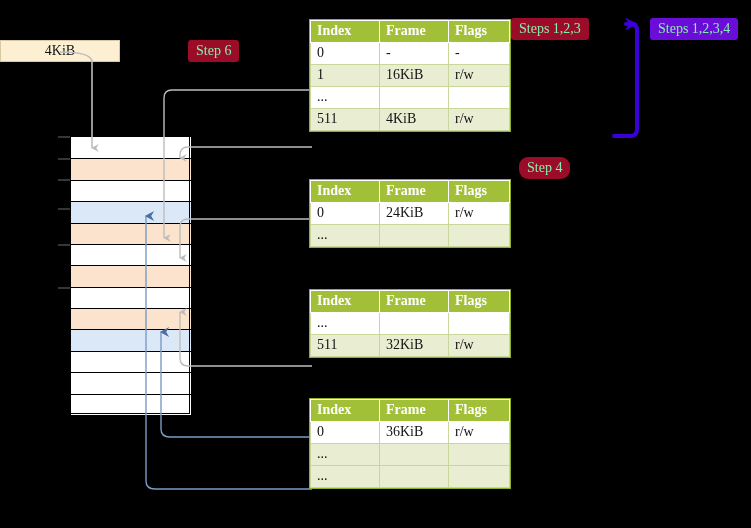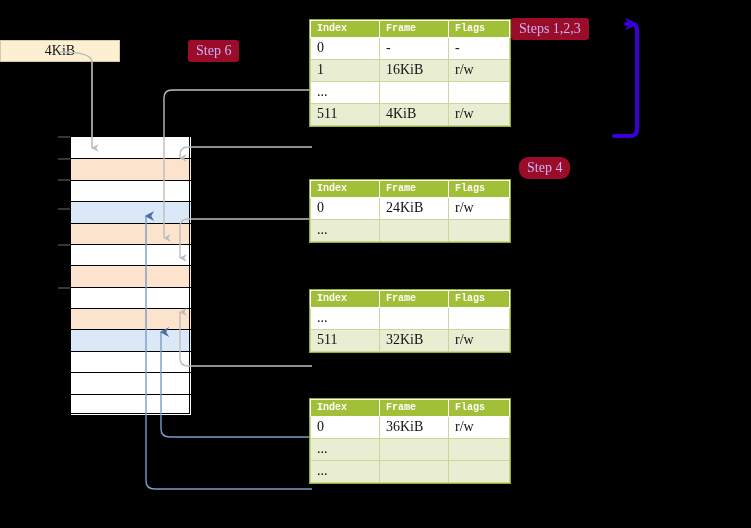--- a/index.html
+++ b/index.html
@@ -18,21 +18,21 @@
     display:flex;align-items:center;justify-content:center;
     font-size:14px;color:#111;
   }
 
   
   .badge{
     position:absolute;
     padding:1px 7px 2px 7px;
     font-size:14px;line-height:17px;
     white-space:nowrap;
-    color:#c4b5fd;
+    color:#86efac;
     border-radius:2px;
   }
   .badge-red{background:#9b0c28;box-shadow:0 0 0 1px #9b0c28;}
   .badge-purple{background:#6a0dd8;box-shadow:0 0 0 1px #6a0dd8;}
   #badge-step0{left:189px;top:41px;}
   #badge-steps123{left:512px;top:19px;}
   #badge-steps1234{left:651px;top:19px;}
   #badge-step4{left:520px;top:158px;border-radius:8px;}
 
   
@@ -61,22 +61,21 @@
     font-size:14px;
     background:#ffffff;
     box-shadow:0 0 0 1px #8fae2a;
   }
   .ptable th{
     background:#a2c037;color:#ffffff;
     font-weight:bold;
     text-align:left;
     padding:2px 6px 3px 6px;
     border:1px solid #ffffff;
-    font-size:10px;
-    font-family:Liberation Mono, monospace;
+    font-size:14px;
   }
   .ptable td{
     padding:2px 6px 3px 6px;
     border:1px solid #c8d79a;
     color:#111;
     height:16px;
     vertical-align:top;
   }
   .ptable tr.alt td{background:#e9eed3;}
   .ptable td.hl{background:#fbf79a;}
@@ -95,20 +94,21 @@
 <body>
 
 <div class="stage">
 
   <div id="kib-bar">
     <span>4KiB</span>
   </div>
 
   <div class="badge badge-red" id="badge-step0">Step 6</div>
   <div class="badge badge-red" id="badge-steps123">Steps 1,2,3</div>
+  <div class="badge badge-purple" id="badge-steps1234">Steps 1,2,3,4</div>
   <div class="badge badge-red" id="badge-step4">Step 4</div>
 
   <div id="memcol">
       <div class="mrow " style="top: 0px; height: 21.3846px;"></div>
       <div class="mrow peach" style="top: 21.3846px; height: 21.3846px;"></div>
       <div class="mrow " style="top: 42.7692px; height: 21.3846px;"></div>
       <div class="mrow blue" style="top: 64.1538px; height: 21.3846px;"></div>
       <div class="mrow peach" style="top: 85.5385px; height: 21.3846px;"></div>
       <div class="mrow " style="top: 106.923px; height: 21.3846px;"></div>
       <div class="mrow peach" style="top: 128.308px; height: 21.3846px;"></div>

